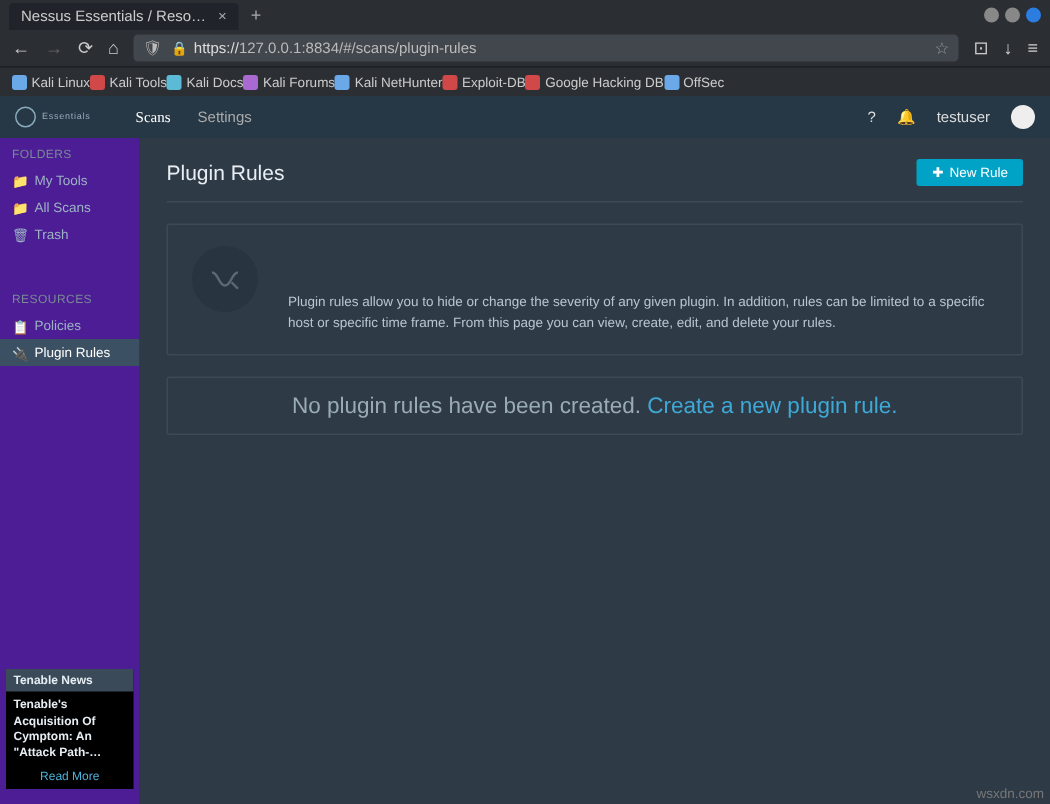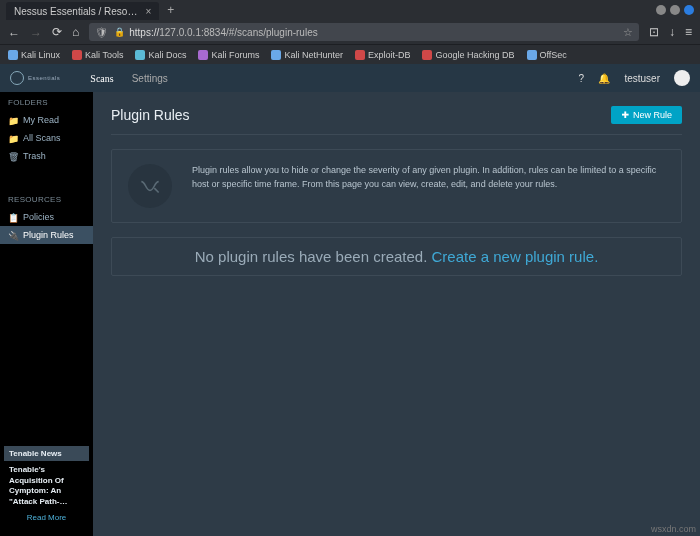--- a/index.html
+++ b/index.html
@@ -14,52 +14,52 @@
 .winctrl span { width:10px; height:10px; border-radius:50%; display:inline-block; }
 
 
 .navbar { height:24px; background:#2b2e33; display:flex; align-items:center; padding:0 8px; gap:10px; color:#ccc; }
 .nav-icon { font-size:12px; color:#ccc; }
 .urlbox { flex:1; background:#42464d; height:18px; border-radius:3px; display:flex; align-items:center; padding:0 6px; font-size:10px; color:#bbb; }
 .urlbox .lock { margin-right:4px; font-size:9px; }
 .urlbox .star { margin-left:auto; font-size:11px; color:#999; }
 
 
-.bookmarks { height:20px; background:#2b2e33; border-top:1px solid #1d1f23; display:flex; align-items:center; padding:0 8px; gap:12px; font-size:9px; color:#ccc; }
+.bookmarks { height:20px; background:#2b2e33; border-top:1px solid #1d1f23; display:flex; align-items:center; padding:0 8px; font-size:9px; color:#ccc; }
 .bm { display:flex; align-items:center; gap:3px; }
 .bm-icon { width:10px; height:10px; display:inline-block; }
 
 
 .nessus-head { height:28px; background:#263745; display:flex; align-items:center; padding:0 10px; color:#ddd; }
 .logo { display:flex; align-items:center; gap:4px; font-size:11px; }
 .logo-mark { width:14px; height:14px; border:1.5px solid #8ab; border-radius:50%; }
 .logo-text { line-height:1; }
 .logo-text .main { font-size:11px; }
 .logo-text .sub { font-size:6px; color:#9ab; letter-spacing:0.5px; }
 .nav-tabs { display:flex; gap:18px; margin-left:30px; font-size:10px; }
 .nav-tabs span { color:#aaa; }
 .nav-tabs .active { color:#fff;font-family:Liberation Serif, serif; }
 .user-area { margin-left:auto; display:flex; align-items:center; gap:14px; font-size:10px; }
 .avatar { width:16px; height:16px; background:#eee; border-radius:50%; }
 
 
-.sidebar { position:absolute; left:0; top:92px; bottom:0; width:93px; background:#000000; color:#bbc; font-size:9px; }
+.sidebar { position:absolute; left:0; top:92px; bottom:0; width:93px; background:#4c1d95; color:#bbc; font-size:9px; }
 .sb-header { padding:6px 8px 4px; font-size:8px; color:#7a8a95; letter-spacing:0.3px; }
 .sb-item { padding:4px 8px; display:flex; align-items:center; gap:6px; color:#9cb3c4; }
 .sb-item.active { background:#3b5062; color:#fff; }
 .sb-icon { width:9px; height:9px; display:inline-block; }
 
 
 .main { position:absolute; left:93px; right:0; top:92px; bottom:0; background:#2e3b47; padding:14px 18px; color:#ccc; }
 .page-head { display:flex; align-items:center; border-bottom:1px solid #3d4a56; padding-bottom:10px; }
 .page-title { font-size:14px; color:#e8eef3; font-weight:400; }
 .newrule-btn { margin-left:auto; background:#00a3c6; color:#fff; font-size:9px; padding:4px 10px; border-radius:2px; display:flex; align-items:center; gap:4px; }
 .info-box { margin-top:14px; border:1px solid #3d4a56; border-radius:2px; padding:14px 16px; display:flex; gap:20px; align-items:flex-start; }
 .info-icon { width:44px; height:44px; background:#28343f; border-radius:50%; display:flex; align-items:center; justify-content:center; color:#556; font-size:18px; flex-shrink:0; }
-.info-text { font-size:9px; line-height:1.5; color:#b8c5cf; }
+.info-text { font-size:9px; line-height:1.5; color:#b8c5cf;margin-top:31px; }
 .empty-state { margin-top:14px; border:1px solid #3d4a56; border-radius:2px; padding:10px; text-align:center; font-size:15px; color:#9aabb8; }
 .empty-state a { color:#3fa9d6; }
 
 
 .news { position:absolute; left:4px; bottom:10px; width:85px; background:#000000; font-size:8px; color:#cdd; }
 .news-head { background:#3a4a58; padding:3px 5px; font-weight:bold; color:#e6edf3; }
 .news-body { padding:4px 5px; line-height:1.3; }
 .news-body b { color:#e6edf3;text-align:right; }
 .news-more { text-align:center; padding:2px 5px 4px; color:#4db0d8; }
 
@@ -150,21 +150,21 @@
     <span>🔔</span>
     <span>testuser</span>
     <span class="avatar"></span>
   </div>
 </div>
 
 <div class="sidebar">
   <div class="sb-header">FOLDERS</div>
   <div class="sb-item">
       <span class="sb-icon">📁</span>
-      <span>My Read</span>
+      <span>My Tools</span>
     </div>
   <div class="sb-item">
       <span class="sb-icon">📁</span>
       <span>All Scans</span>
     </div>
   <div class="sb-item">
       <span class="sb-icon">🗑</span>
       <span>Trash</span>
     </div>
   <div class="sb-header" style="margin-top:24px">RESOURCES</div>

